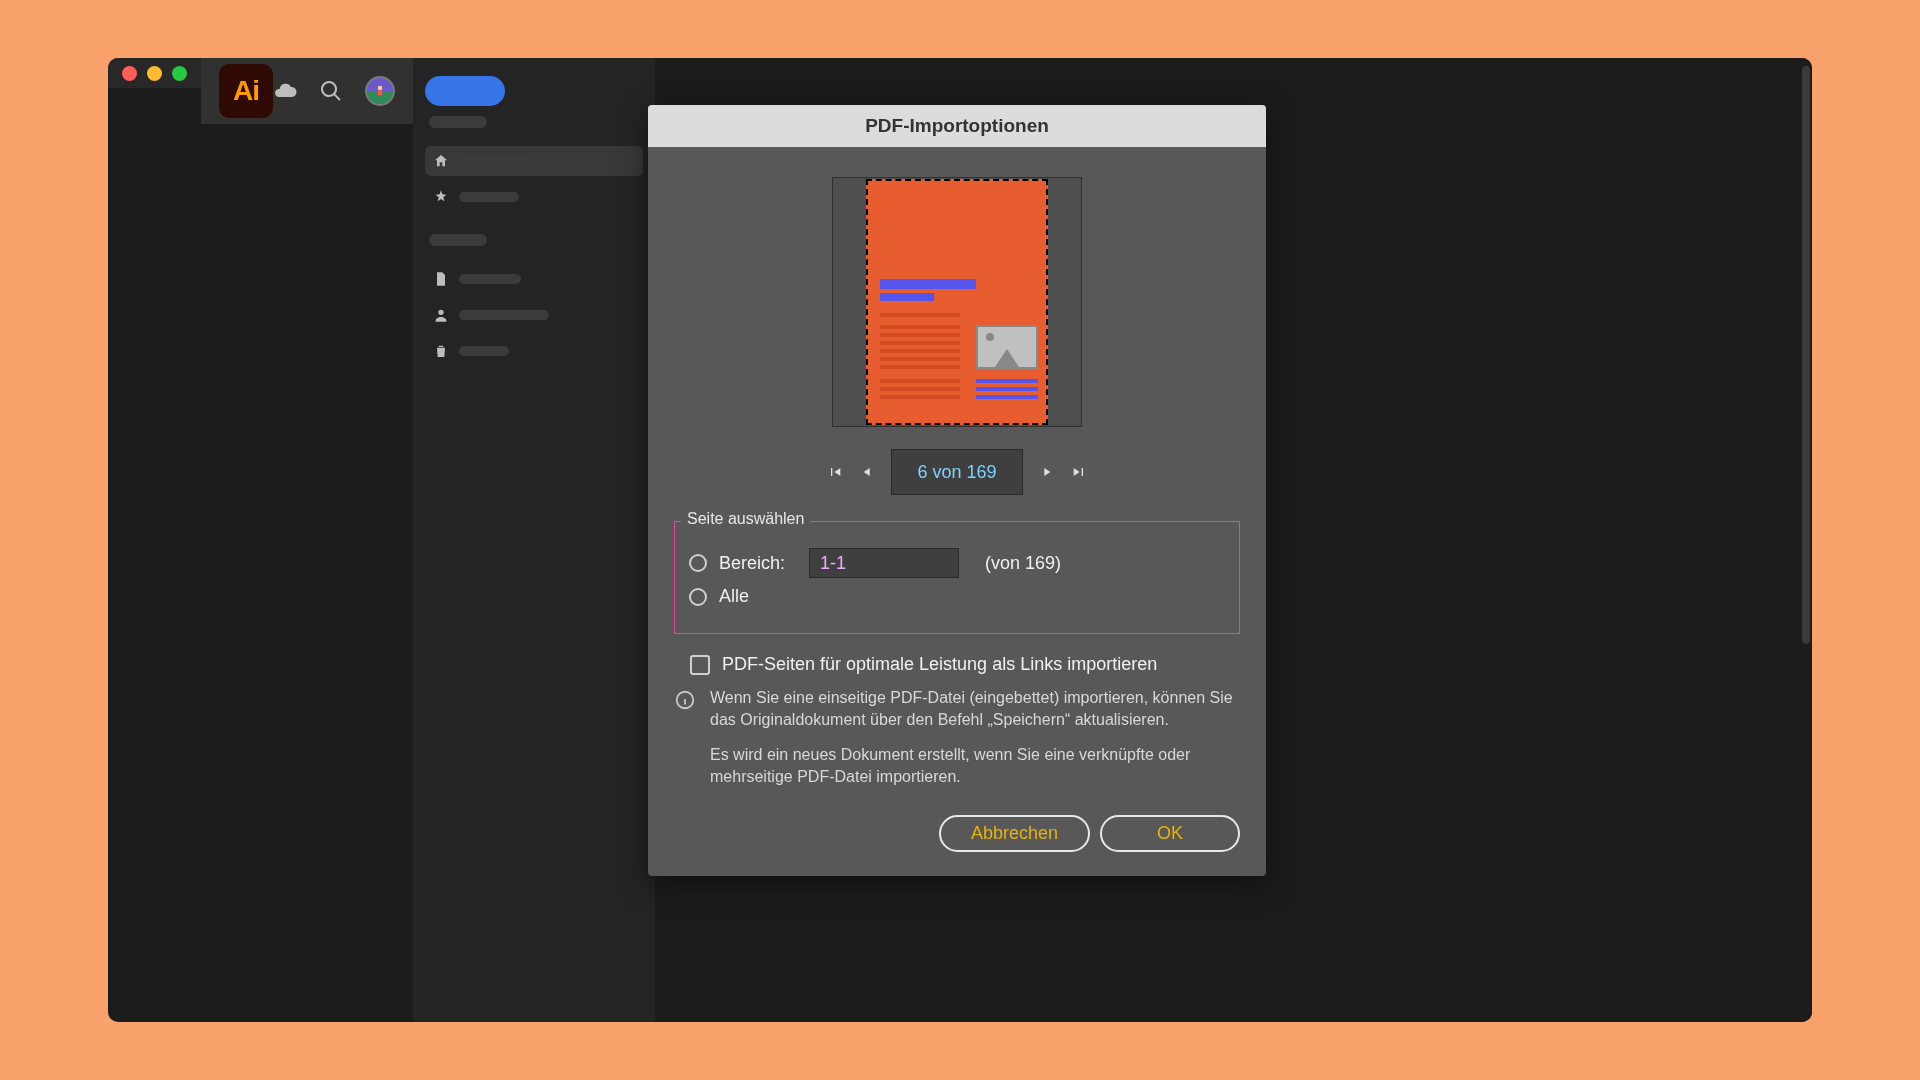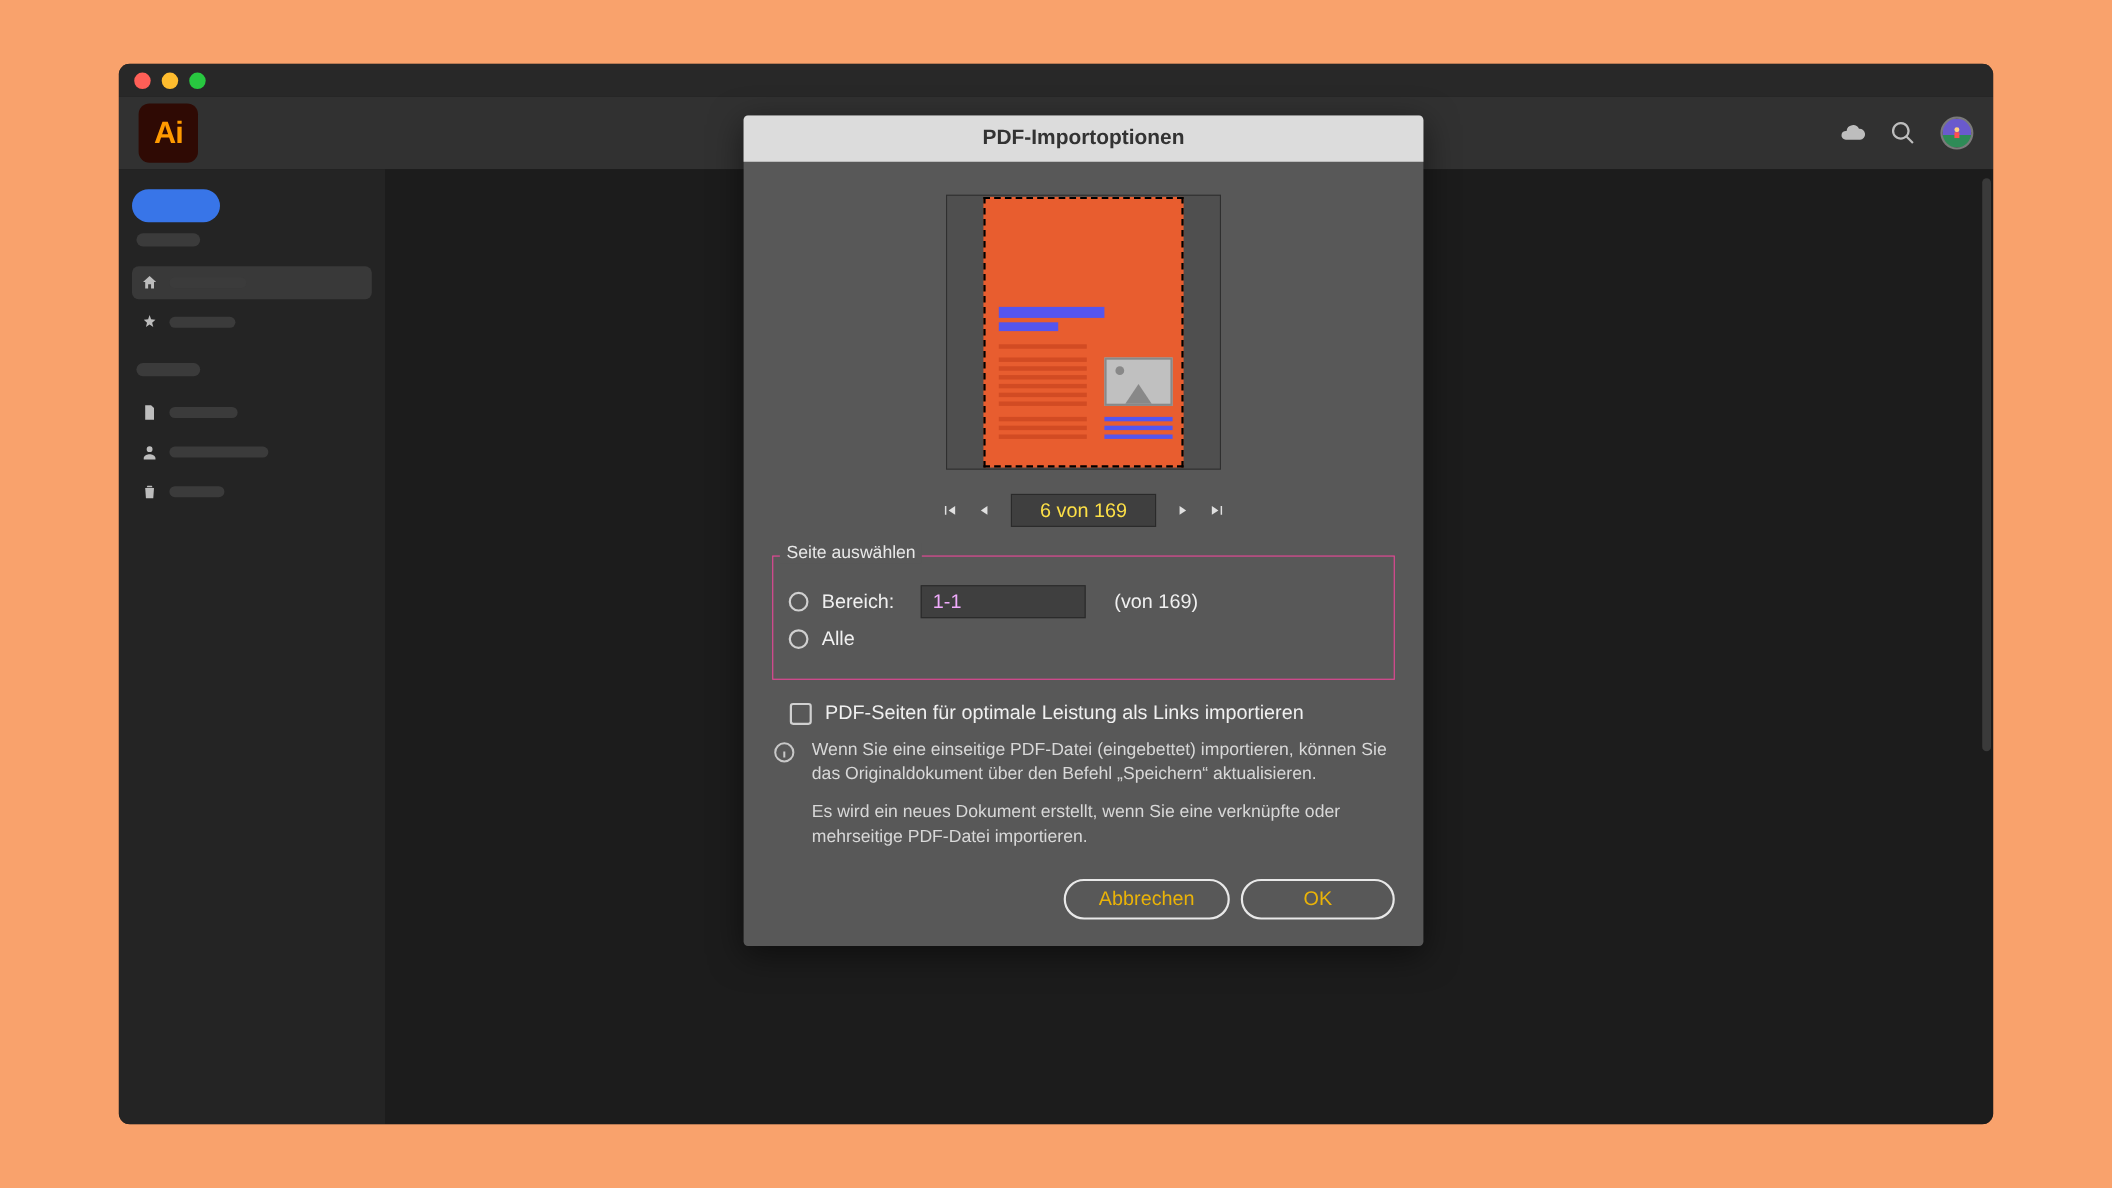--- a/index.html
+++ b/index.html
@@ -1,17 +1,17 @@
 <!DOCTYPE html>
 <html><head>
 <meta charset="utf-8">
 <style>
   * { box-sizing: border-box; margin: 0; padding: 0; }
   body { font-family: -apple-system, BlinkMacSystemFont, "Segoe UI", sans-serif; background: #f9a26c; width: 1920px; height: 1080px; overflow: hidden; padding: 58px 108px; }
-  .app-window { width: 100%; height: 100%; background: #1c1c1c; border-radius: 10px; overflow: hidden; display: flex; flex-direction: column; position: relative; }
+  .app-window { width: 100%; height: 100%; background: #1c1c1c; border-radius: 10px; overflow: hidden; display: flex; flex-direction: row; position: relative; }
   .titlebar { height: 30px; background: #282828; display: flex; align-items: center; padding: 0 14px; gap: 10px; }
   .tl-dot { width: 15px; height: 15px; border-radius: 50%; }
   .tl-close { background: #ff5f57; }
   .tl-min { background: #febc2e; }
   .tl-max { background: #28c840; }
   .toolbar { height: 66px; background: #313131; display: flex; align-items: center; justify-content: space-between; padding: 0 18px; }
   .app-logo { width: 54px; height: 54px; border-radius: 10px; background: #2f0a04; color: #ff9a00; font-weight: 700; font-size: 28px; display: flex; align-items: center; justify-content: center; letter-spacing: -1px; }
   .toolbar-right { display: flex; align-items: center; gap: 22px; }
   .tb-icon { width: 24px; height: 24px; fill: #bdbdbd; }
   .avatar { width: 30px; height: 30px; border-radius: 50%; background: linear-gradient(180deg,#6a5acd 0%,#6a5acd 55%,#2e8b57 55%); border: 2px solid #7a7a7a; display:flex; align-items:center; justify-content:center; }
@@ -21,37 +21,37 @@
   .sb-tab { width: 80px; height: 30px; background: #3875e8; border-radius: 18px; margin-bottom: 10px; }
   .sb-label { height: 12px; border-radius: 6px; background: #3b3b3b; margin: 6px 0 18px 4px; }
   .sb-group { margin-bottom: 22px; }
   .sb-item { display: flex; align-items: center; gap: 10px; height: 30px; padding: 0 8px; border-radius: 6px; margin-bottom: 6px; }
   .sb-item.hl { background: #393939; }
   .sb-item svg { width:16px; height:16px; fill:#bdbdbd; }
   .sb-item .ph { height: 10px; border-radius: 5px; background: #3b3b3b; }
   .main-area { flex: 1; background: #1c1c1c; position: relative; }
   .main-area::after { content:""; position:absolute; right:2px; top:8px; width:8px; height:60%; background:#3a3a3a; border-radius:4px; }
 
-  .modal { position: absolute; left: 568px; top: 47px; width: 618px; background: #585858; border-radius: 4px; box-shadow: 0 8px 30px rgba(0,0,0,0.5); color: #f0f0f0; font-size: 18px; }
+  .modal { position: absolute; left: 540px; top: 47px; width: 618px; background: #585858; border-radius: 4px; box-shadow: 0 8px 30px rgba(0,0,0,0.5); color: #f0f0f0; font-size: 18px; }
   .modal-header { background: #dcdcdc; color: #333; text-align: center; font-weight: 600; padding: 10px 0; border-radius: 4px 4px 0 0; font-size: 19px; }
   .modal-body { padding: 30px 26px 24px; }
   .preview-wrap { display: flex; justify-content: center; }
   .preview-frame { width: 250px; height: 250px; background: #4f4f4f; border: 1px solid #2f2f2f; display: flex; align-items: center; justify-content: center; }
   .preview-page { width: 182px; height: 246px; background: #e85d2f; position: relative; outline: 2px dashed #000; outline-offset: -2px; }
   .pp-title { position:absolute; left:14px; top:100px; width:96px; height:10px; background:#5555ee; }
   .pp-sub { position:absolute; left:14px; top:114px; width:54px; height:8px; background:#5555ee; }
   .pp-line { position:absolute; left:14px; height:4px; background:#d24b23; }
   .pp-img { position:absolute; right:10px; top:146px; width:62px; height:44px; background:#c0c0c0; border:2px solid #888; display:flex; align-items:flex-end; justify-content:center; }
   .pp-img::before { content:""; position:absolute; top:6px; left:8px; width:8px; height:8px; border-radius:50%; background:#888; }
   .pp-img::after { content:""; width:0; height:0; border-left:12px solid transparent; border-right:12px solid transparent; border-bottom:18px solid #888; }
   .pp-blue { position:absolute; right:10px; height:4px; background:#5555ee; }
 
   .pager { display:flex; align-items:center; justify-content:center; gap:16px; margin-top:22px; }
   .pager svg { width:16px; height:16px; fill:#e0e0e0; cursor:pointer; }
-  .pager-input { background:#3f3f3f; border:1px solid #2a2a2a; color:#fde047; font-size:18px; height:30px; padding:0 10px; width:132px; text-align:center; }
+  .pager-input { background:#3f3f3f; border:1px solid #2a2a2a; color:#7dd3fc; font-size:18px; height:46px; padding:0 10px; width:132px; text-align:center; }
 
   .fieldset { border:1px solid #ec4899; margin-top:26px; padding: 18px 14px 20px; position:relative; }
   .legend { font-size: 16px; color: #e8e8e8; position:absolute; top:-12px; left:6px; background:#585858; padding:0 6px; }
   .radio-row { display:flex; align-items:center; gap:12px; margin: 8px 0 6px; }
   .radio { width:18px; height:18px; border-radius:50%; border:2px solid #d0d0d0; display:inline-flex; align-items:center; justify-content:center; flex-shrink:0; }
   .radio.checked::after { content:""; width:8px; height:8px; border-radius:50%; background:#d0d0d0; }
   .range-input { background:#3f3f3f; border:1px solid #2a2a2a; color:#f0abfc; font-size:18px; height:30px; padding:0 10px; width:150px; margin: 0 14px 0 12px; }
 
   .chk-row { display:flex; align-items:center; gap:12px; margin-top:20px;padding-left:16px; }
   .chk { width:20px; height:20px; border:2px solid #d0d0d0; border-radius:3px; flex-shrink:0; }

